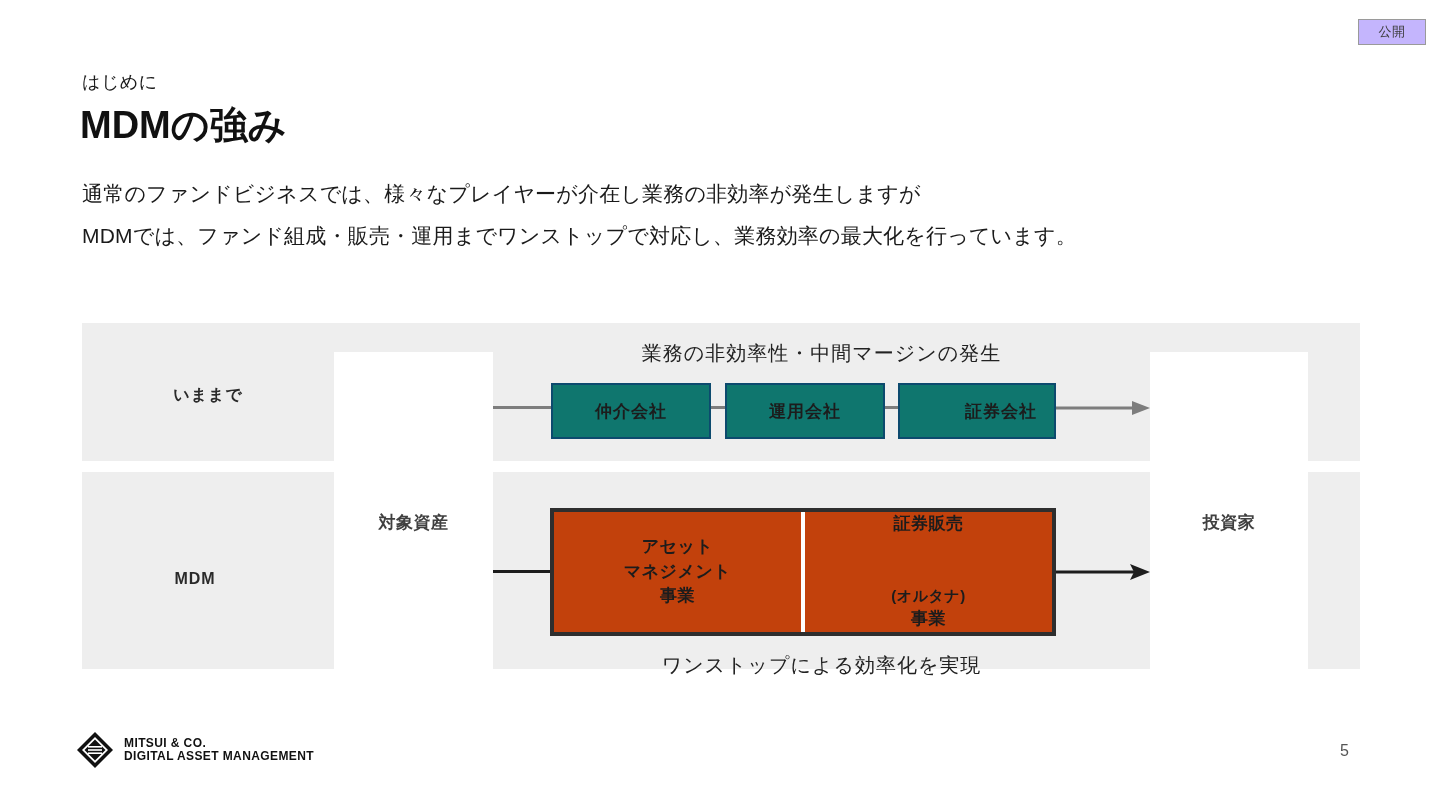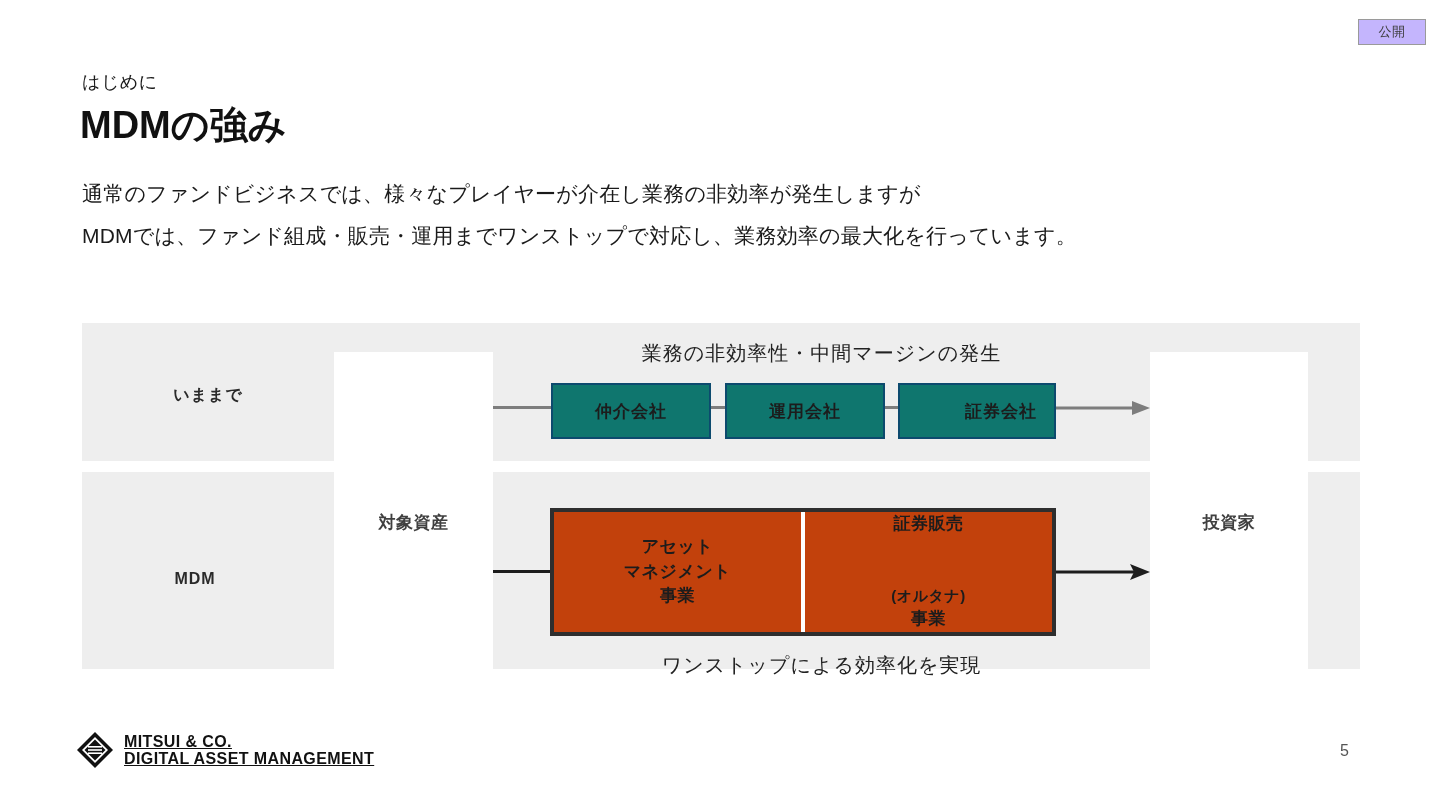--- a/index.html
+++ b/index.html
@@ -103,22 +103,22 @@
   .mdm-cell .sm{font-size:15px;margin-top:48px;}
   .mdm-div{width:4px;background:#2e2e2e;border-left:2px solid #ffffff;border-right:2px solid #ffffff;box-sizing:border-box;}
   .mdm-line{position:absolute;left:411px;top:247px;width:57px;height:3px;background:#1c1c1c;}
   .arrow-bottom{position:absolute;left:974px;top:239px;width:94px;height:20px;}
 
   
   .footer-logo{position:absolute;left:75px;top:730px;display:flex;align-items:center;gap:9px;}
   .logo-mark{width:40px;height:40px;flex:0 0 40px;}
   .logo-text{display:flex;flex-direction:column;justify-content:center;line-height:1.08;}
   .logo-text span{
-    font-size:16px;font-weight:700;color:#111111;letter-spacing:.4px;
-    white-space:nowrap;font-family:"Liberation Sans","DejaVu Sans",sans-serif;text-decoration:underline;
+    font-size:12px;font-weight:700;color:#111111;letter-spacing:.4px;
+    white-space:nowrap;font-family:"Liberation Sans","DejaVu Sans",sans-serif;
   }
   .page-num{
     position:absolute;left:1340px;top:742px;font-size:16px;color:#555555;
   }
 </style>
 </head>
 <body>
 
 <div class="slide">
 

